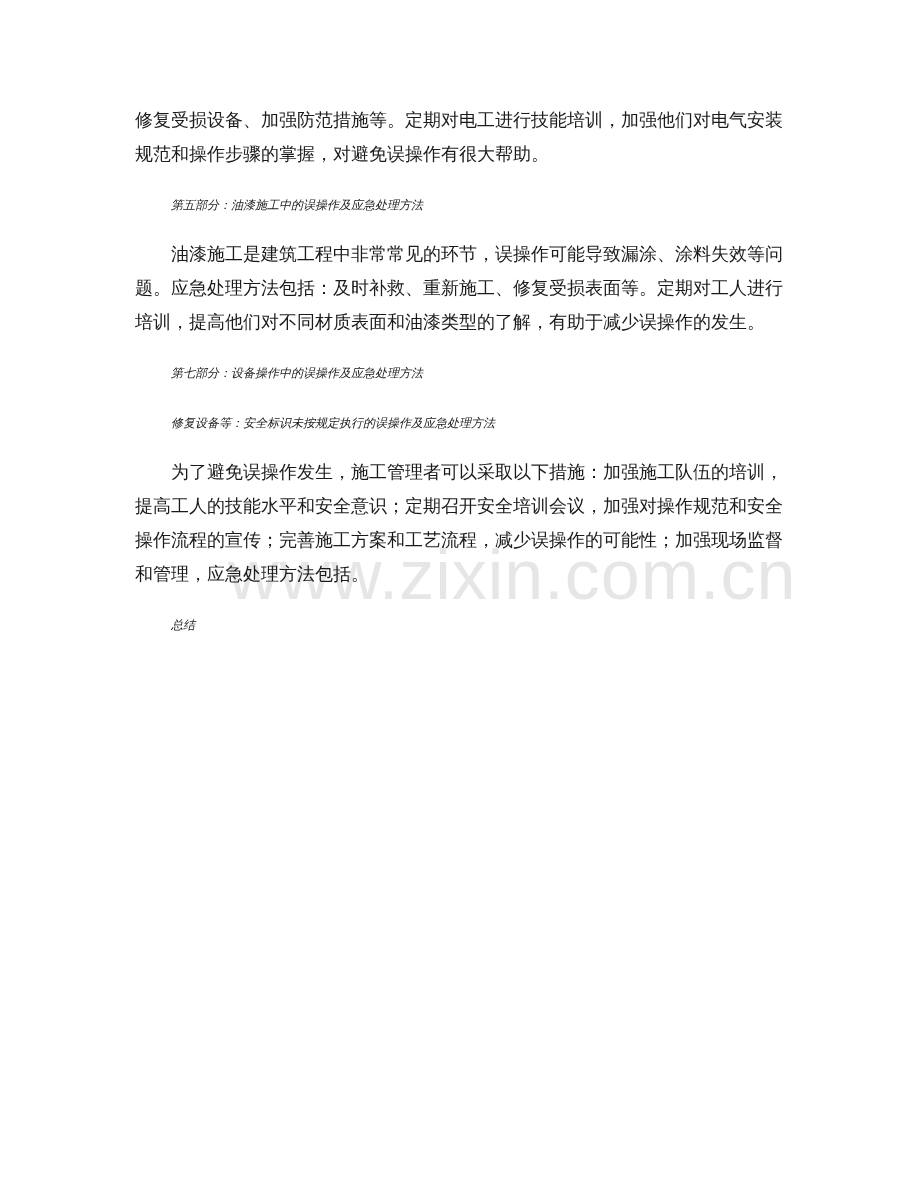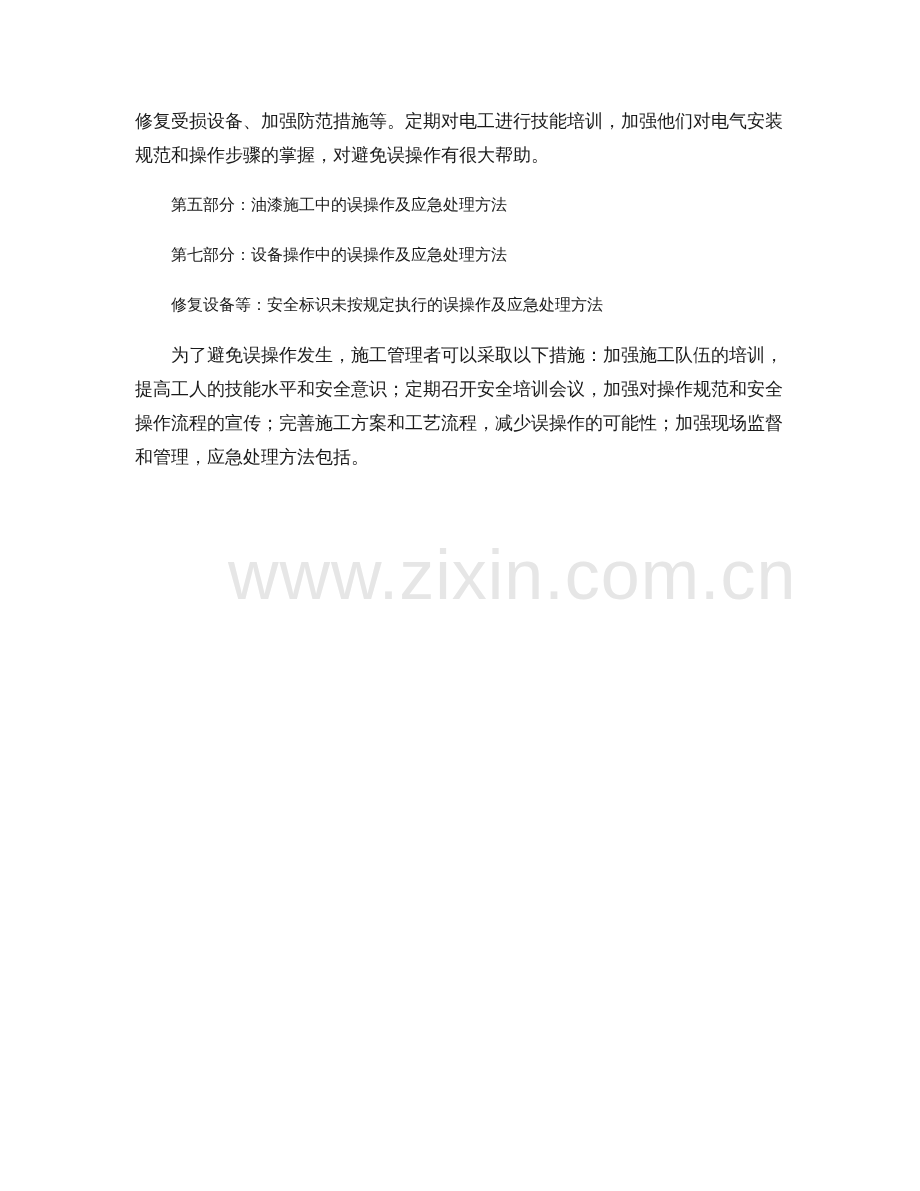--- a/index.html
+++ b/index.html
@@ -22,29 +22,31 @@
       width: 648px;
     }
     .para {
       font-size: 18px;
       line-height: 34px;
       margin: 0 0 16px 0;
       text-align: justify;
       text-indent: 36px;
       letter-spacing: 0;
       word-break: break-all;
+      font-family: Liberation Mono, monospace;
     }
     .para.cont {
       text-indent: 0;
     }
     .heading {
-      font-size: 16px;
+      font-size: 12px;
       line-height: 34px;
       margin: 16px 0 16px 0;
       text-indent: 36px;
+      font-style: italic;
     }
     .watermark {
       position: absolute;
       left: 228px;
       top: 540px;
       font-family: "Liberation Sans", "DejaVu Sans", sans-serif;
       font-size: 70px;
       line-height: 70px;
       color: #e6e6e6;
       letter-spacing: 1px;
@@ -56,20 +58,22 @@
   </style>
 </head>
 <body>
 
 <div class="watermark">www.zixin.com.cn</div>
 
 <div class="page">
   <p class="para cont">修复受损设备、加强防范措施等。定期对电工进行技能培训，加强他们对电气安装规范和操作步骤的掌握，对避免误操作有很大帮助。</p>
 
   <p class="heading">第五部分：油漆施工中的误操作及应急处理方法</p>
+  <p class="para">油漆施工是建筑工程中非常常见的环节，误操作可能导致漏涂、涂料失效等问题。应急处理方法包括：及时补救、重新施工、修复受损表面等。定期对工人进行培训，提高他们对不同材质表面和油漆类型的了解，有助于减少误操作的发生。</p>
 
   <p class="heading">第七部分：设备操作中的误操作及应急处理方法</p>
 
   <p class="heading">修复设备等：安全标识未按规定执行的误操作及应急处理方法</p>
 
   <p class="para">为了避免误操作发生，施工管理者可以采取以下措施：加强施工队伍的培训，提高工人的技能水平和安全意识；定期召开安全培训会议，加强对操作规范和安全操作流程的宣传；完善施工方案和工艺流程，减少误操作的可能性；加强现场监督和管理，应急处理方法包括。</p>
 
+  <p class="heading">总结</p>
 </div>
 
 </body></html>

